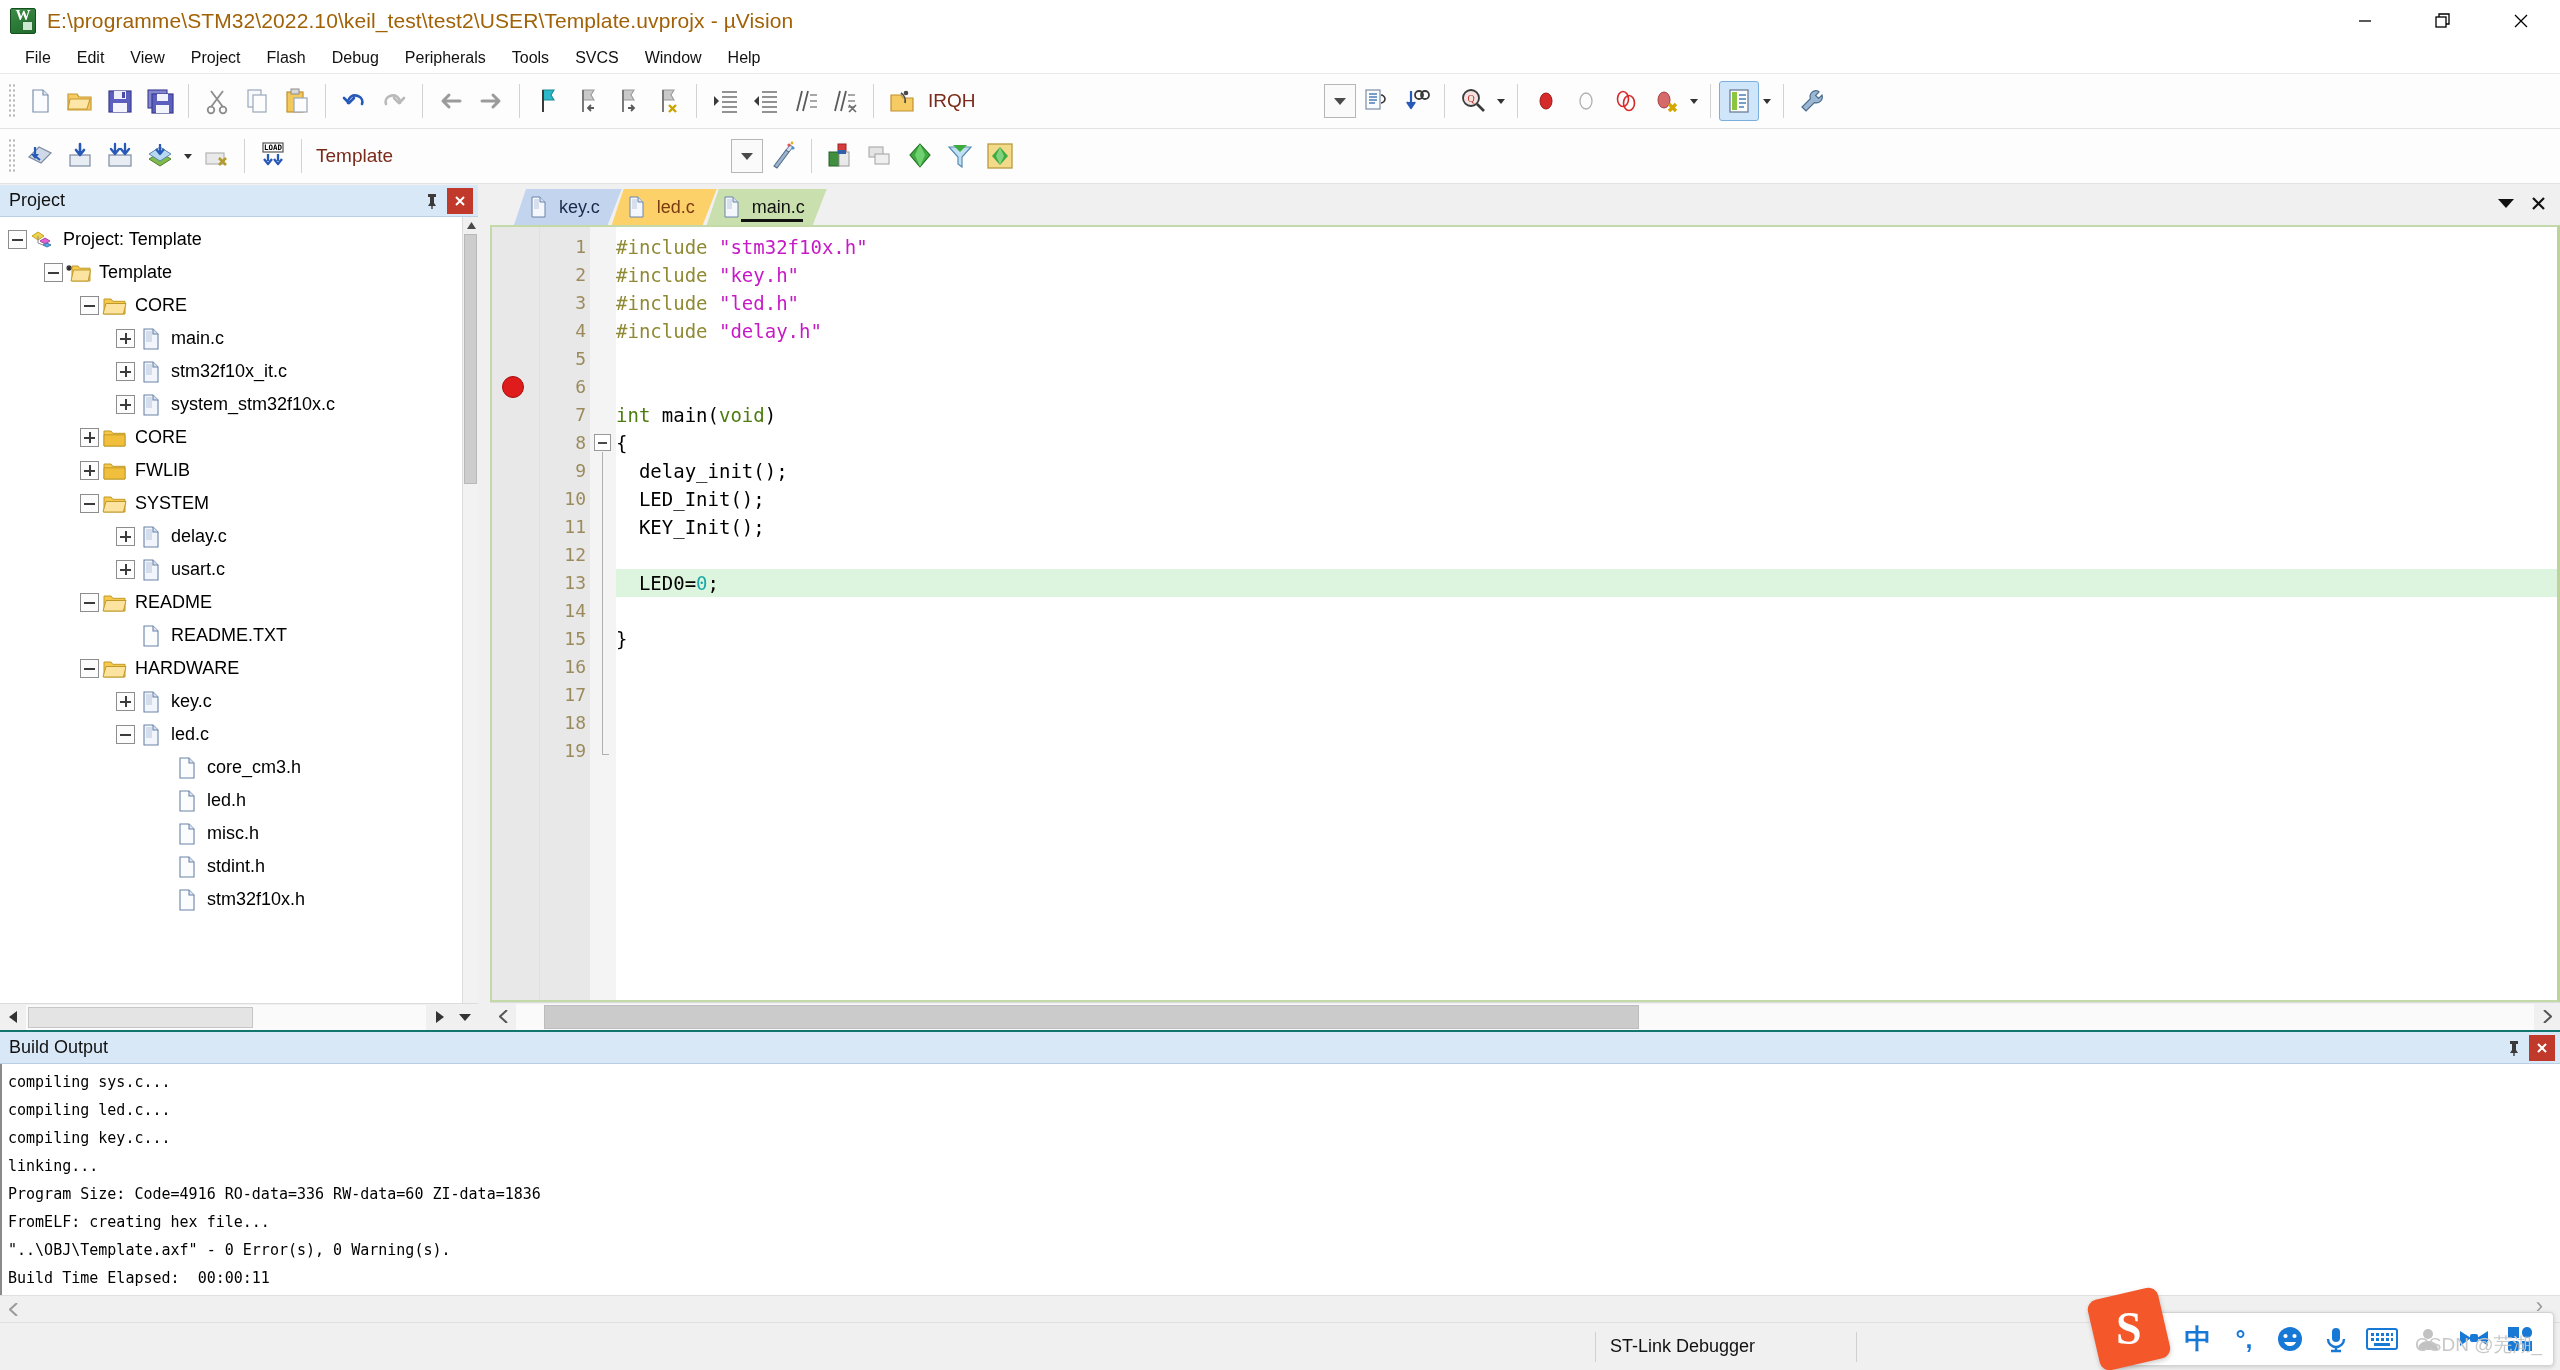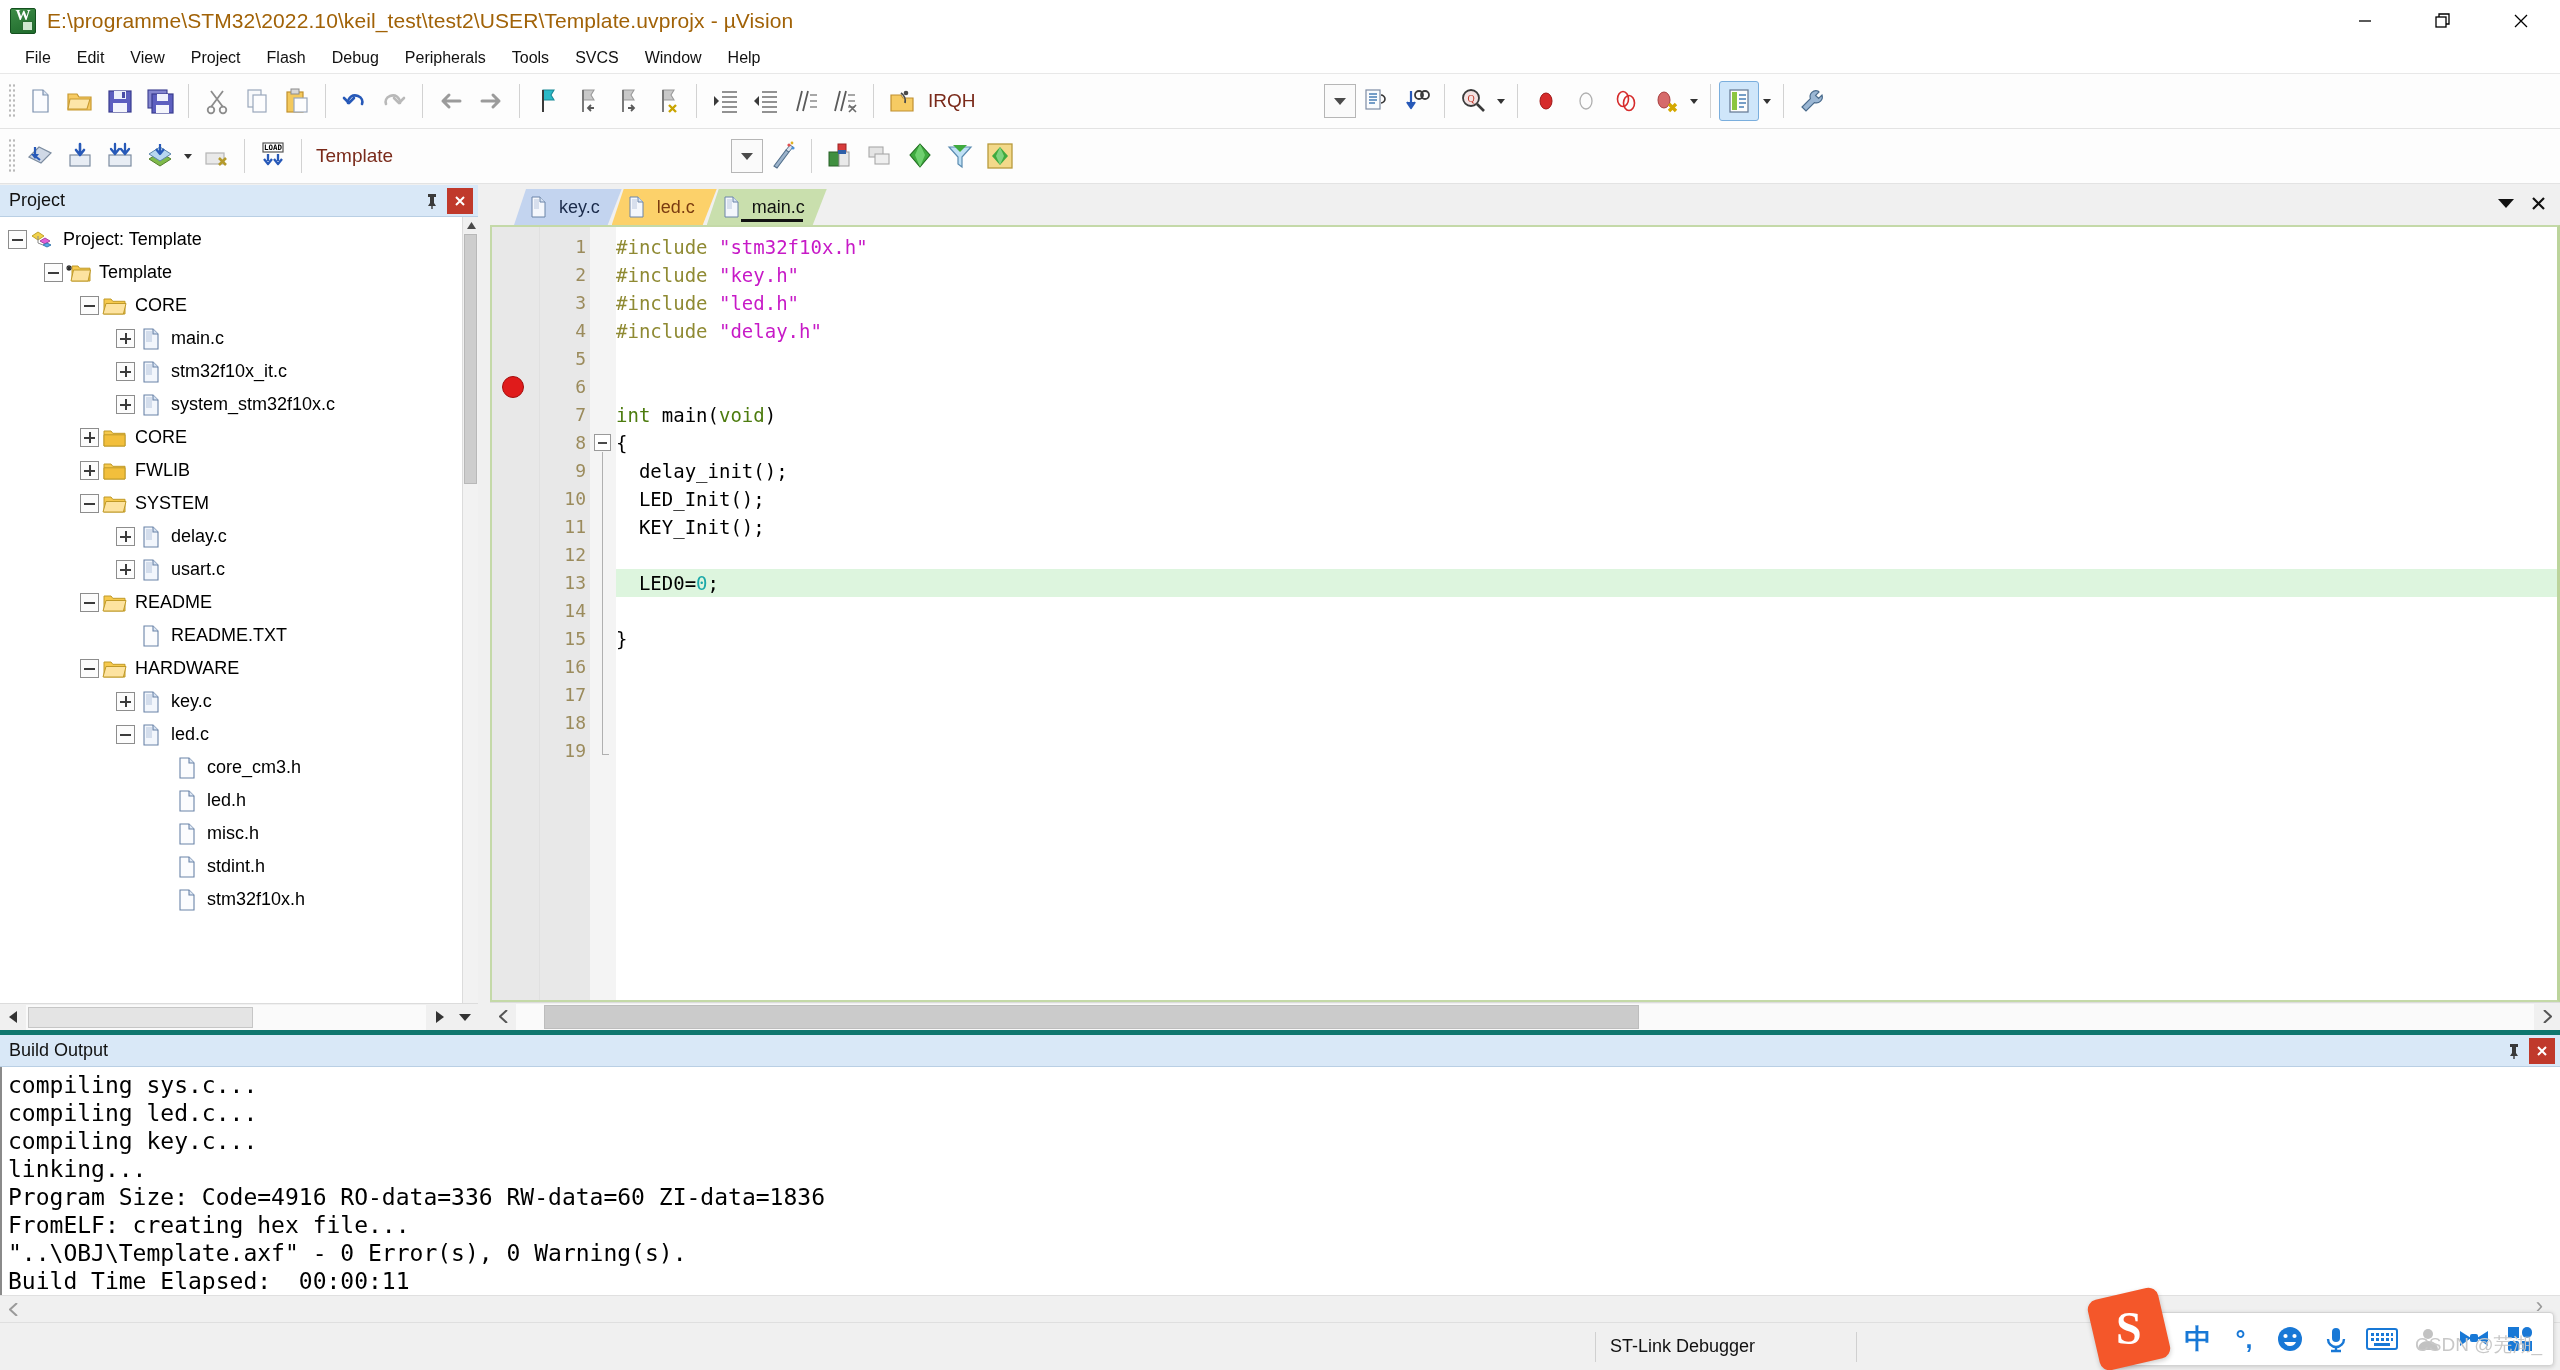--- a/index.html
+++ b/index.html
@@ -241,33 +241,33 @@
     border-top: 1px solid #dcdcdc;
   }
   .ch-arrow { width: 26px; height: 26px; display:flex; align-items:center; justify-content:center; cursor: default; flex: none; }
   .ch-track { flex: 1; height: 26px; position: relative; background: #fafafa; }
   .ch-thumb { position: absolute; left: 28px; top: 1px; bottom: 1px; width: 1095px; background: #cbcbcb; border: 1px solid #bdbdbd; }
 
   
   #build-pane {
     position: absolute; left: 0; right: 0; bottom: 48px; height: 292px;
     background: #fff; display: flex; flex-direction: column;
-    border-top: 5px solid #0f766e;
+    border-top: 2px solid #0f766e;
   }
   #build-header {
     height: 32px; background: #d9e8f7; display: flex; align-items: center;
     padding-left: 9px; border-bottom: 1px solid #b9cfe4; flex: none;
   }
   #build-header .hdr-title { font-size: 18px; flex: 1; color: #111; }
   #build-body {
     flex: 1; position: relative; overflow: hidden; background: #fff;
     border-left: 2px solid #8a8a8a; padding: 4px 0 0 6px;
   }
   .brow {
-    font-family: "DejaVu Sans Mono", monospace; font-size: 23px; color: #000;
+    font-family: "DejaVu Sans Mono", monospace; font-size: 15px; color: #000;
     height: 28px; line-height: 28px; white-space: pre;
   }
   #build-hscroll {
     height: 27px; background: #f0f0f0; display: flex; align-items: center; flex: none;
     border-top: 1px solid #e0e0e0;
   }
 
   
   #statusbar {
     position: absolute; left: 0; right: 0; bottom: 0; height: 48px;

